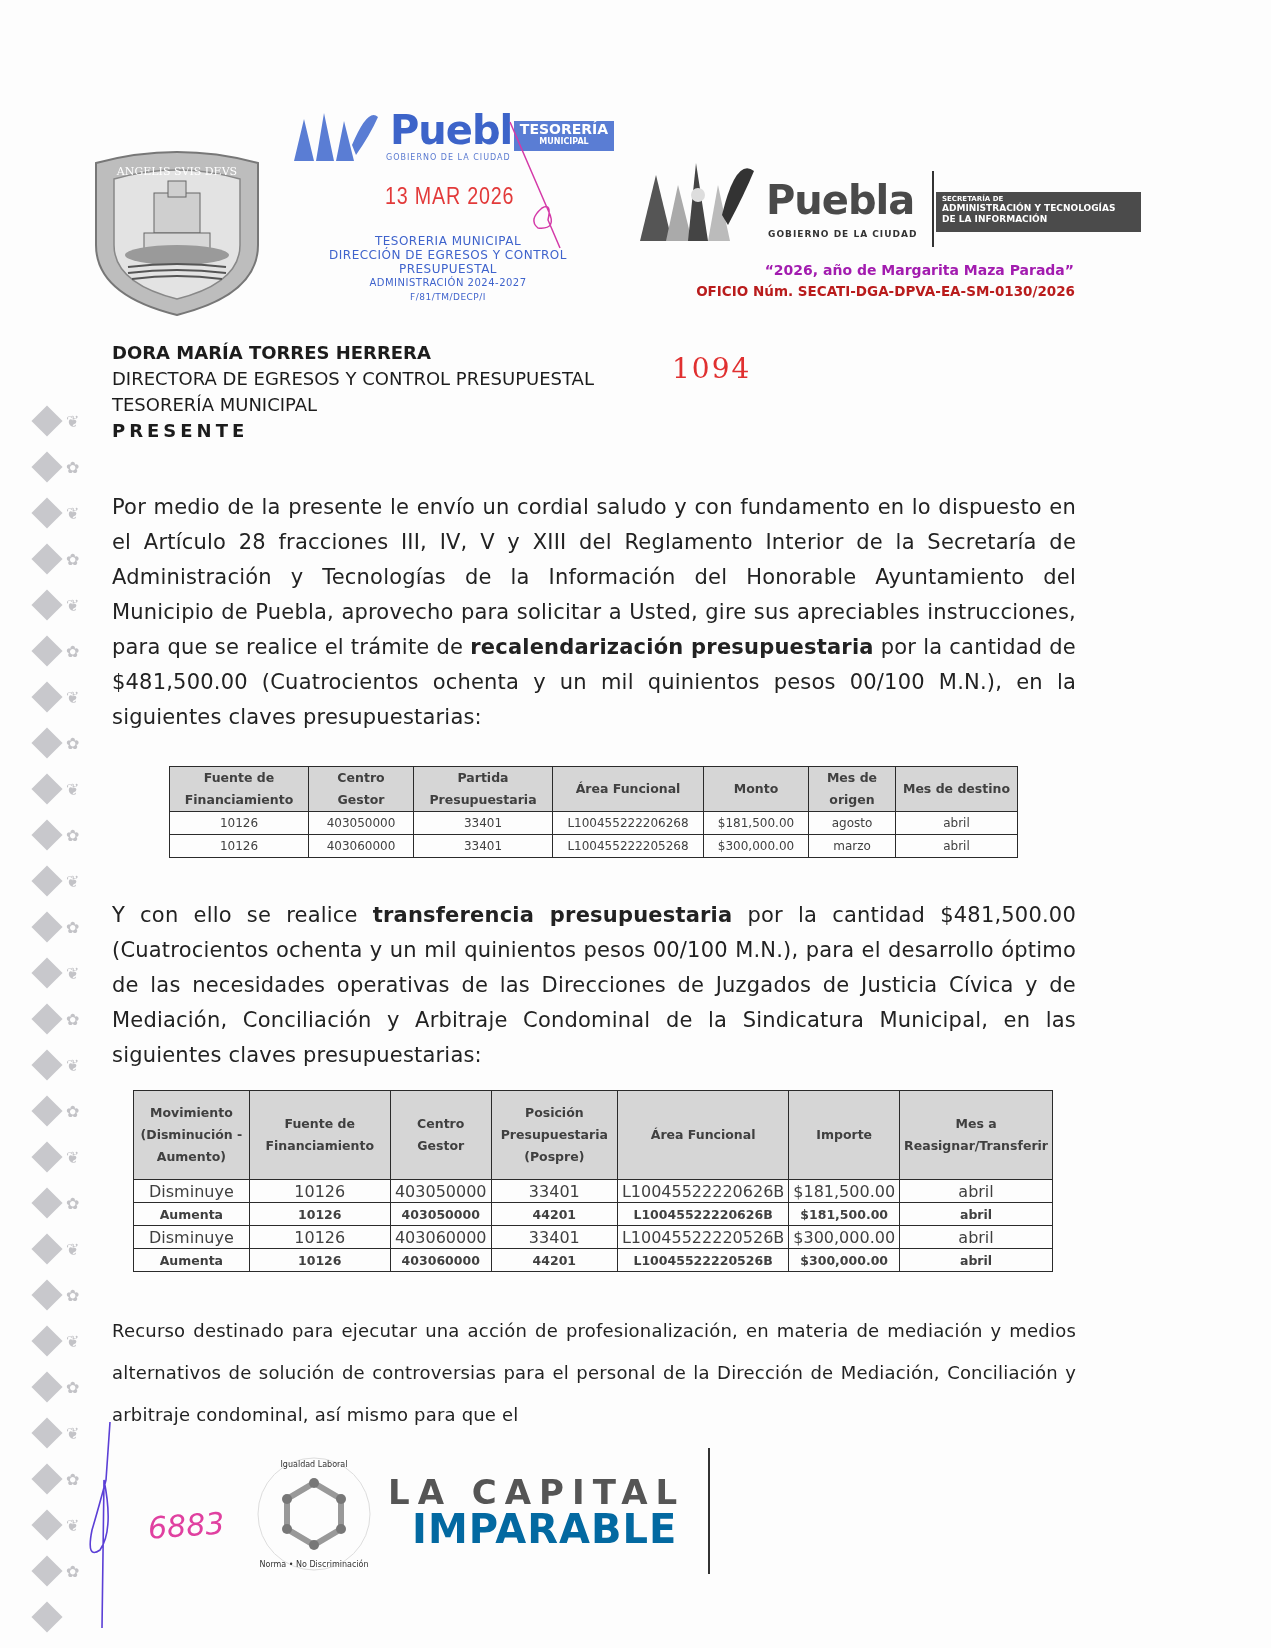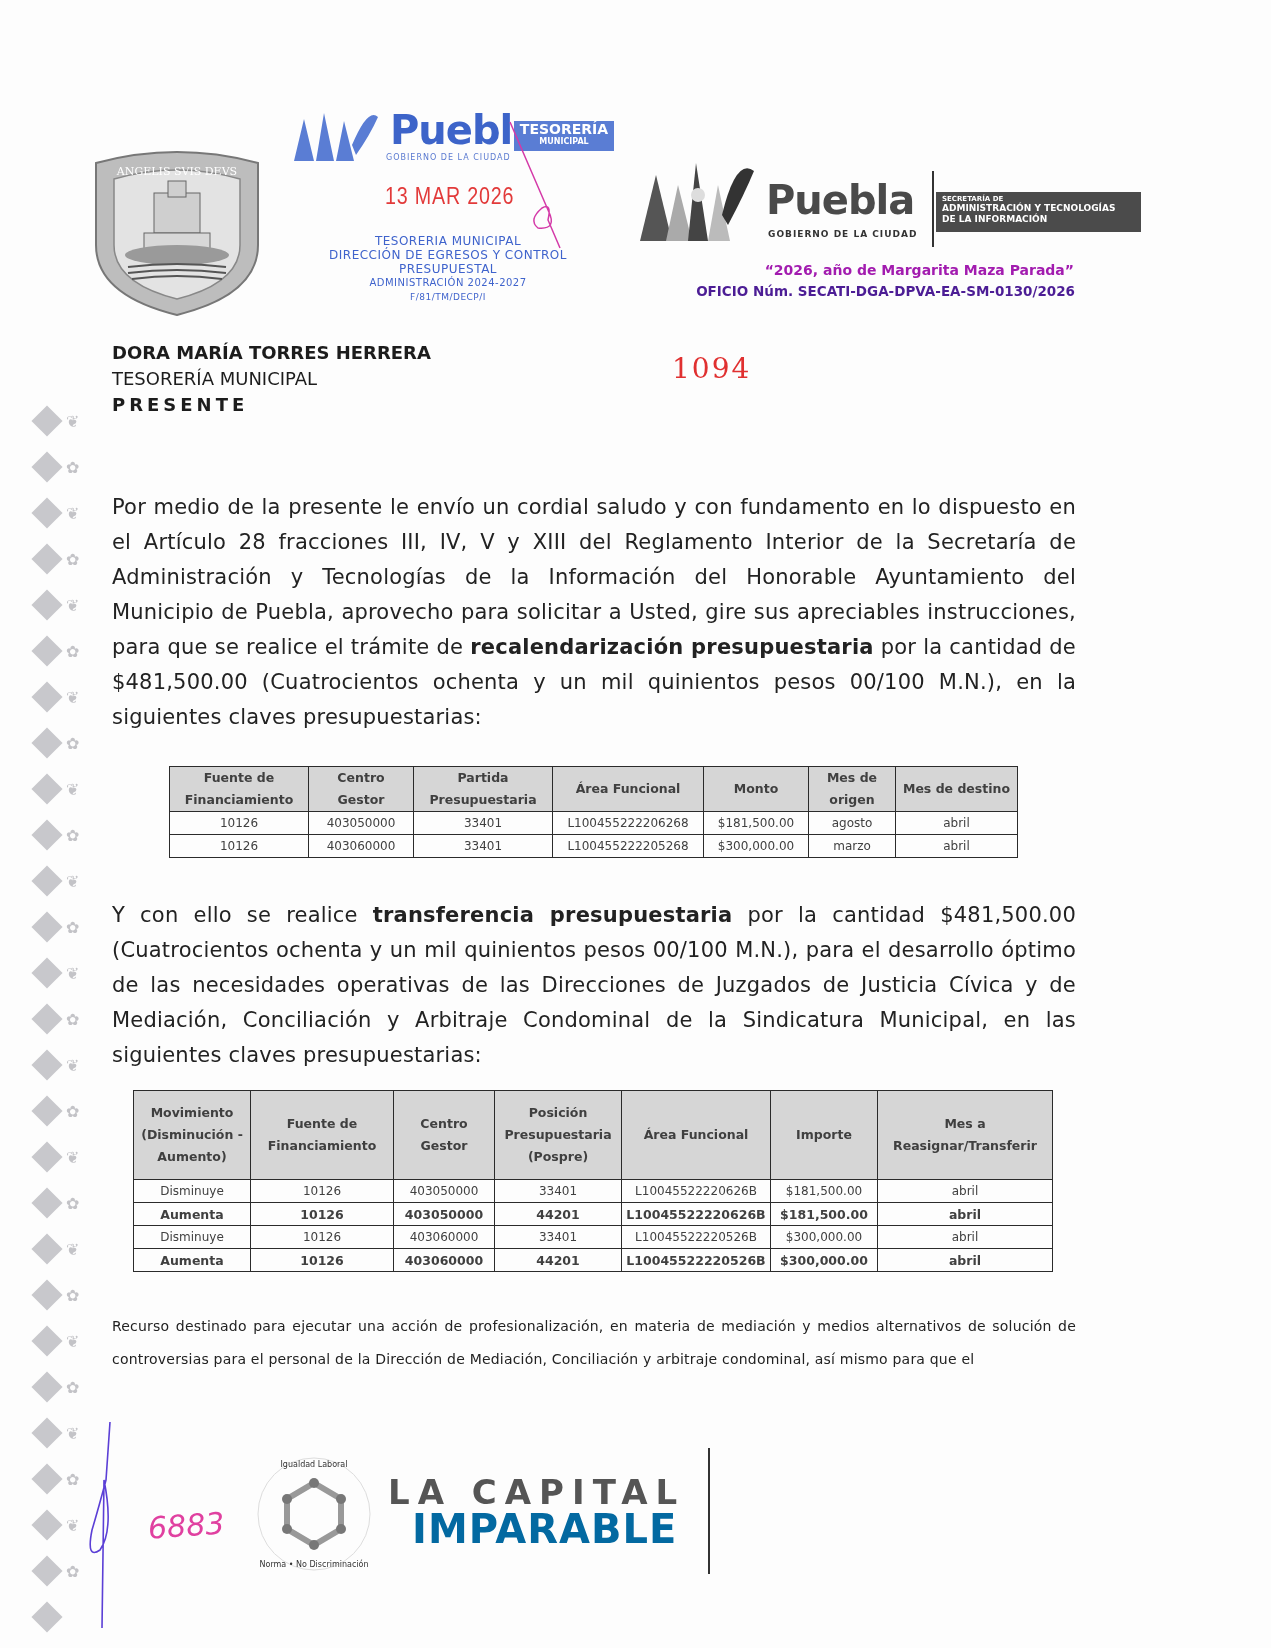--- a/index.html
+++ b/index.html
@@ -33,45 +33,45 @@
   .sec-logo { left:636px; top:155px; width:510px; height:90px; }
   .sec-logo .art { position:absolute; left:0; top:0; width:120px; height:90px; }
   .sec-logo .word { position:absolute; left:130px; top:22px; font:bold 40px "DejaVu Sans", sans-serif; color:#4a4a4a; letter-spacing:-1px; }
   .sec-logo .gob { position:absolute; left:132px; top:74px; font:bold 9px "DejaVu Sans", sans-serif; color:#333; letter-spacing:1px; }
   .sec-logo .vline { position:absolute; left:296px; top:16px; width:2px; height:76px; background:#333; }
   .sec-logo .box { position:absolute; left:300px; top:37px; width:205px; height:40px; background:#4b4b4b; color:#fff; padding:3px 6px; box-sizing:border-box; }
   .sec-logo .box .t1 { font:bold 7px "DejaVu Sans", sans-serif; }
   .sec-logo .box .t2 { font:bold 9px "DejaVu Sans", sans-serif; line-height:11px; }
 
   .motto { right:197px; top:262px; font:bold 14px "DejaVu Sans", sans-serif; color:#a21caf; }
-  .oficio { right:196px; top:283px; font:bold 13.5px "DejaVu Sans", sans-serif; color:#4c1d95;text-align:center; }
+  .oficio { right:196px; top:283px; font:bold 13.5px "DejaVu Sans", sans-serif; color:#b91c1c;text-align:center; }
 
   .folio { left:672px; top:352px; font:28px "DejaVu Serif", serif; color:#e03030; letter-spacing:2px; }
 
   
   .addr { left:112px; top:340px; font-size:18px; line-height:26px; color:#1c1c1c; }
   .addr .name { font-weight:bold; font-size:18px; }
   .addr .presente { font-weight:bold; letter-spacing:4px; }
 
   
   .para { left:112px; width:964px; font-size:21px; line-height:35px; text-align:justify; color:#222; letter-spacing:0.2px; }
   .para b { font-weight:bold; }
   .p1 { top:490px; }
   .p2 { top:898px; }
-  .p3 { top:1310px; font-size:14px; line-height:33px; width:964px; }
+  .p3 { top:1310px; font-size:18px; line-height:42px; width:964px; }
 
   
   table { border-collapse:collapse; position:absolute; font-size:12px; color:#404040; }
   th, td { border:1.5px solid #2b2b2b; text-align:center; padding:0 4px; }
   th { background:#d6d6d6; font-weight:bold; font-size:12.5px; line-height:22px; }
   .t1 { left:169px; top:766px; width:849px; }
   .t1 td { height:22px; font-size:12px; }
   .t2 { left:133px; top:1090px; width:920px; }
   .t2 th { line-height:22px; }
-  .t2 td { height:22px; font-size:12px; }
+  .t2 td { height:22px; font-size:16px; }
   .t2 tr.bold td { font-weight:bold; font-size:12.5px; }
 
   
   .seal { left:255px; top:1455px; width:118px; height:118px; }
   .capital { left:388px; top:1472px; }
   .capital .l1 { font:bold 34px "DejaVu Sans", sans-serif; color:#555; letter-spacing:8px; }
   .capital .l2 { font:bold 40px "DejaVu Sans", sans-serif; color:#0369a1; letter-spacing:1px; margin-top:-6px; margin-left:24px; }
   .footer-vline { left:708px; top:1448px; width:2px; height:126px; background:#333; }
   .handwrite-num { left:148px; top:1508px; font:30px "DejaVu Sans", sans-serif; color:#e040a0; font-style:italic; transform:rotate(-4deg); }
   .hand-line { left:80px; top:1420px; width:40px; height:210px; }
@@ -187,20 +187,21 @@
     <div class="t2">DE LA INFORMACIÓN</div>
   </div>
 </div>
 <div class="abs motto">“2026, año de Margarita Maza Parada”</div>
 <div class="abs oficio">OFICIO Núm. SECATI-DGA-DPVA-EA-SM-0130/2026</div>
 
 <div class="abs folio">1094</div>
 
 <div class="abs addr">
   <div class="name">DORA MARÍA TORRES HERRERA</div>
+  <div>DIRECTORA DE EGRESOS Y CONTROL PRESUPUESTAL</div>
   <div>TESORERÍA MUNICIPAL</div>
   <div class="presente">PRESENTE</div>
 </div>
 
 <div class="abs para p1"><span>Por medio de la presente le envío un cordial saludo y con fundamento en lo dispuesto en el Artículo 28 fracciones III, IV, V y XIII del Reglamento Interior de la Secretaría de Administración y Tecnologías de la Información del Honorable Ayuntamiento del Municipio de Puebla, aprovecho para solicitar a Usted, gire sus apreciables instrucciones, para que se realice el trámite de </span><b>recalendarización presupuestaria</b><span> por la cantidad de $481,500.00 (Cuatrocientos ochenta y un mil quinientos pesos 00/100 M.N.), en la siguientes claves presupuestarias:</span></div>
 
 <table class="t1">
   <thead>
     <tr>
       <th style="width:130px">Fuente de Financiamiento</th>

